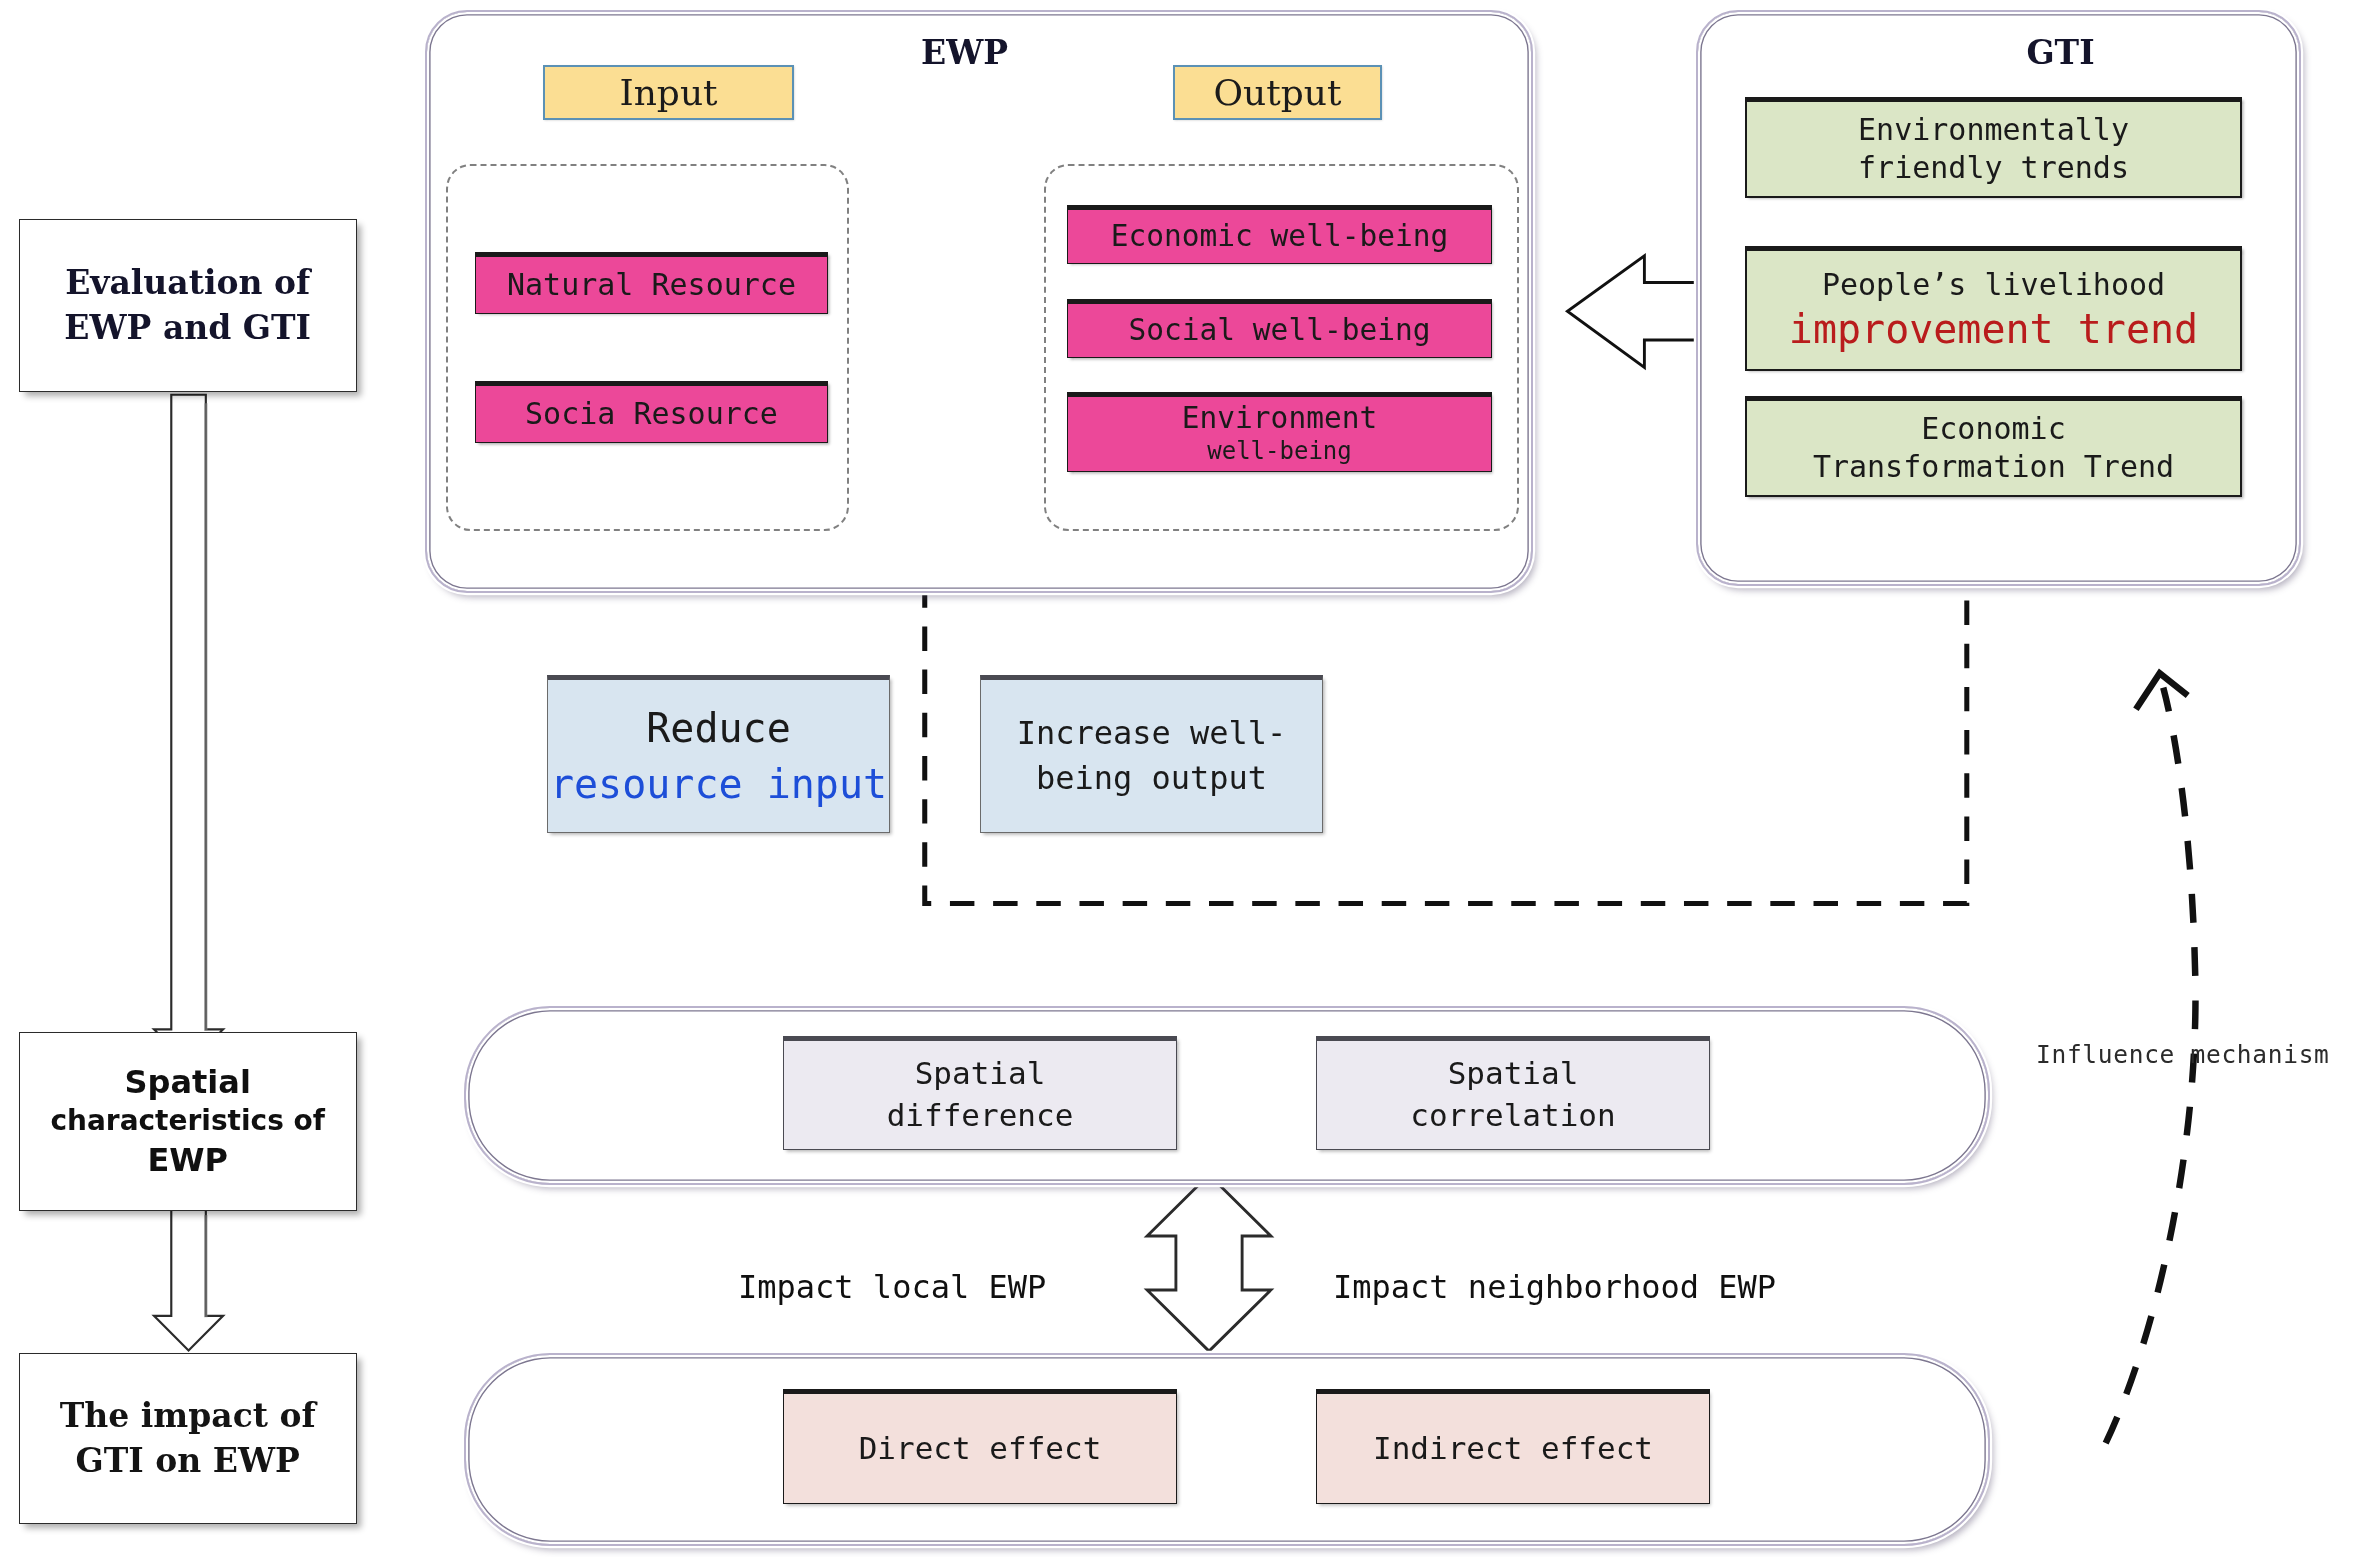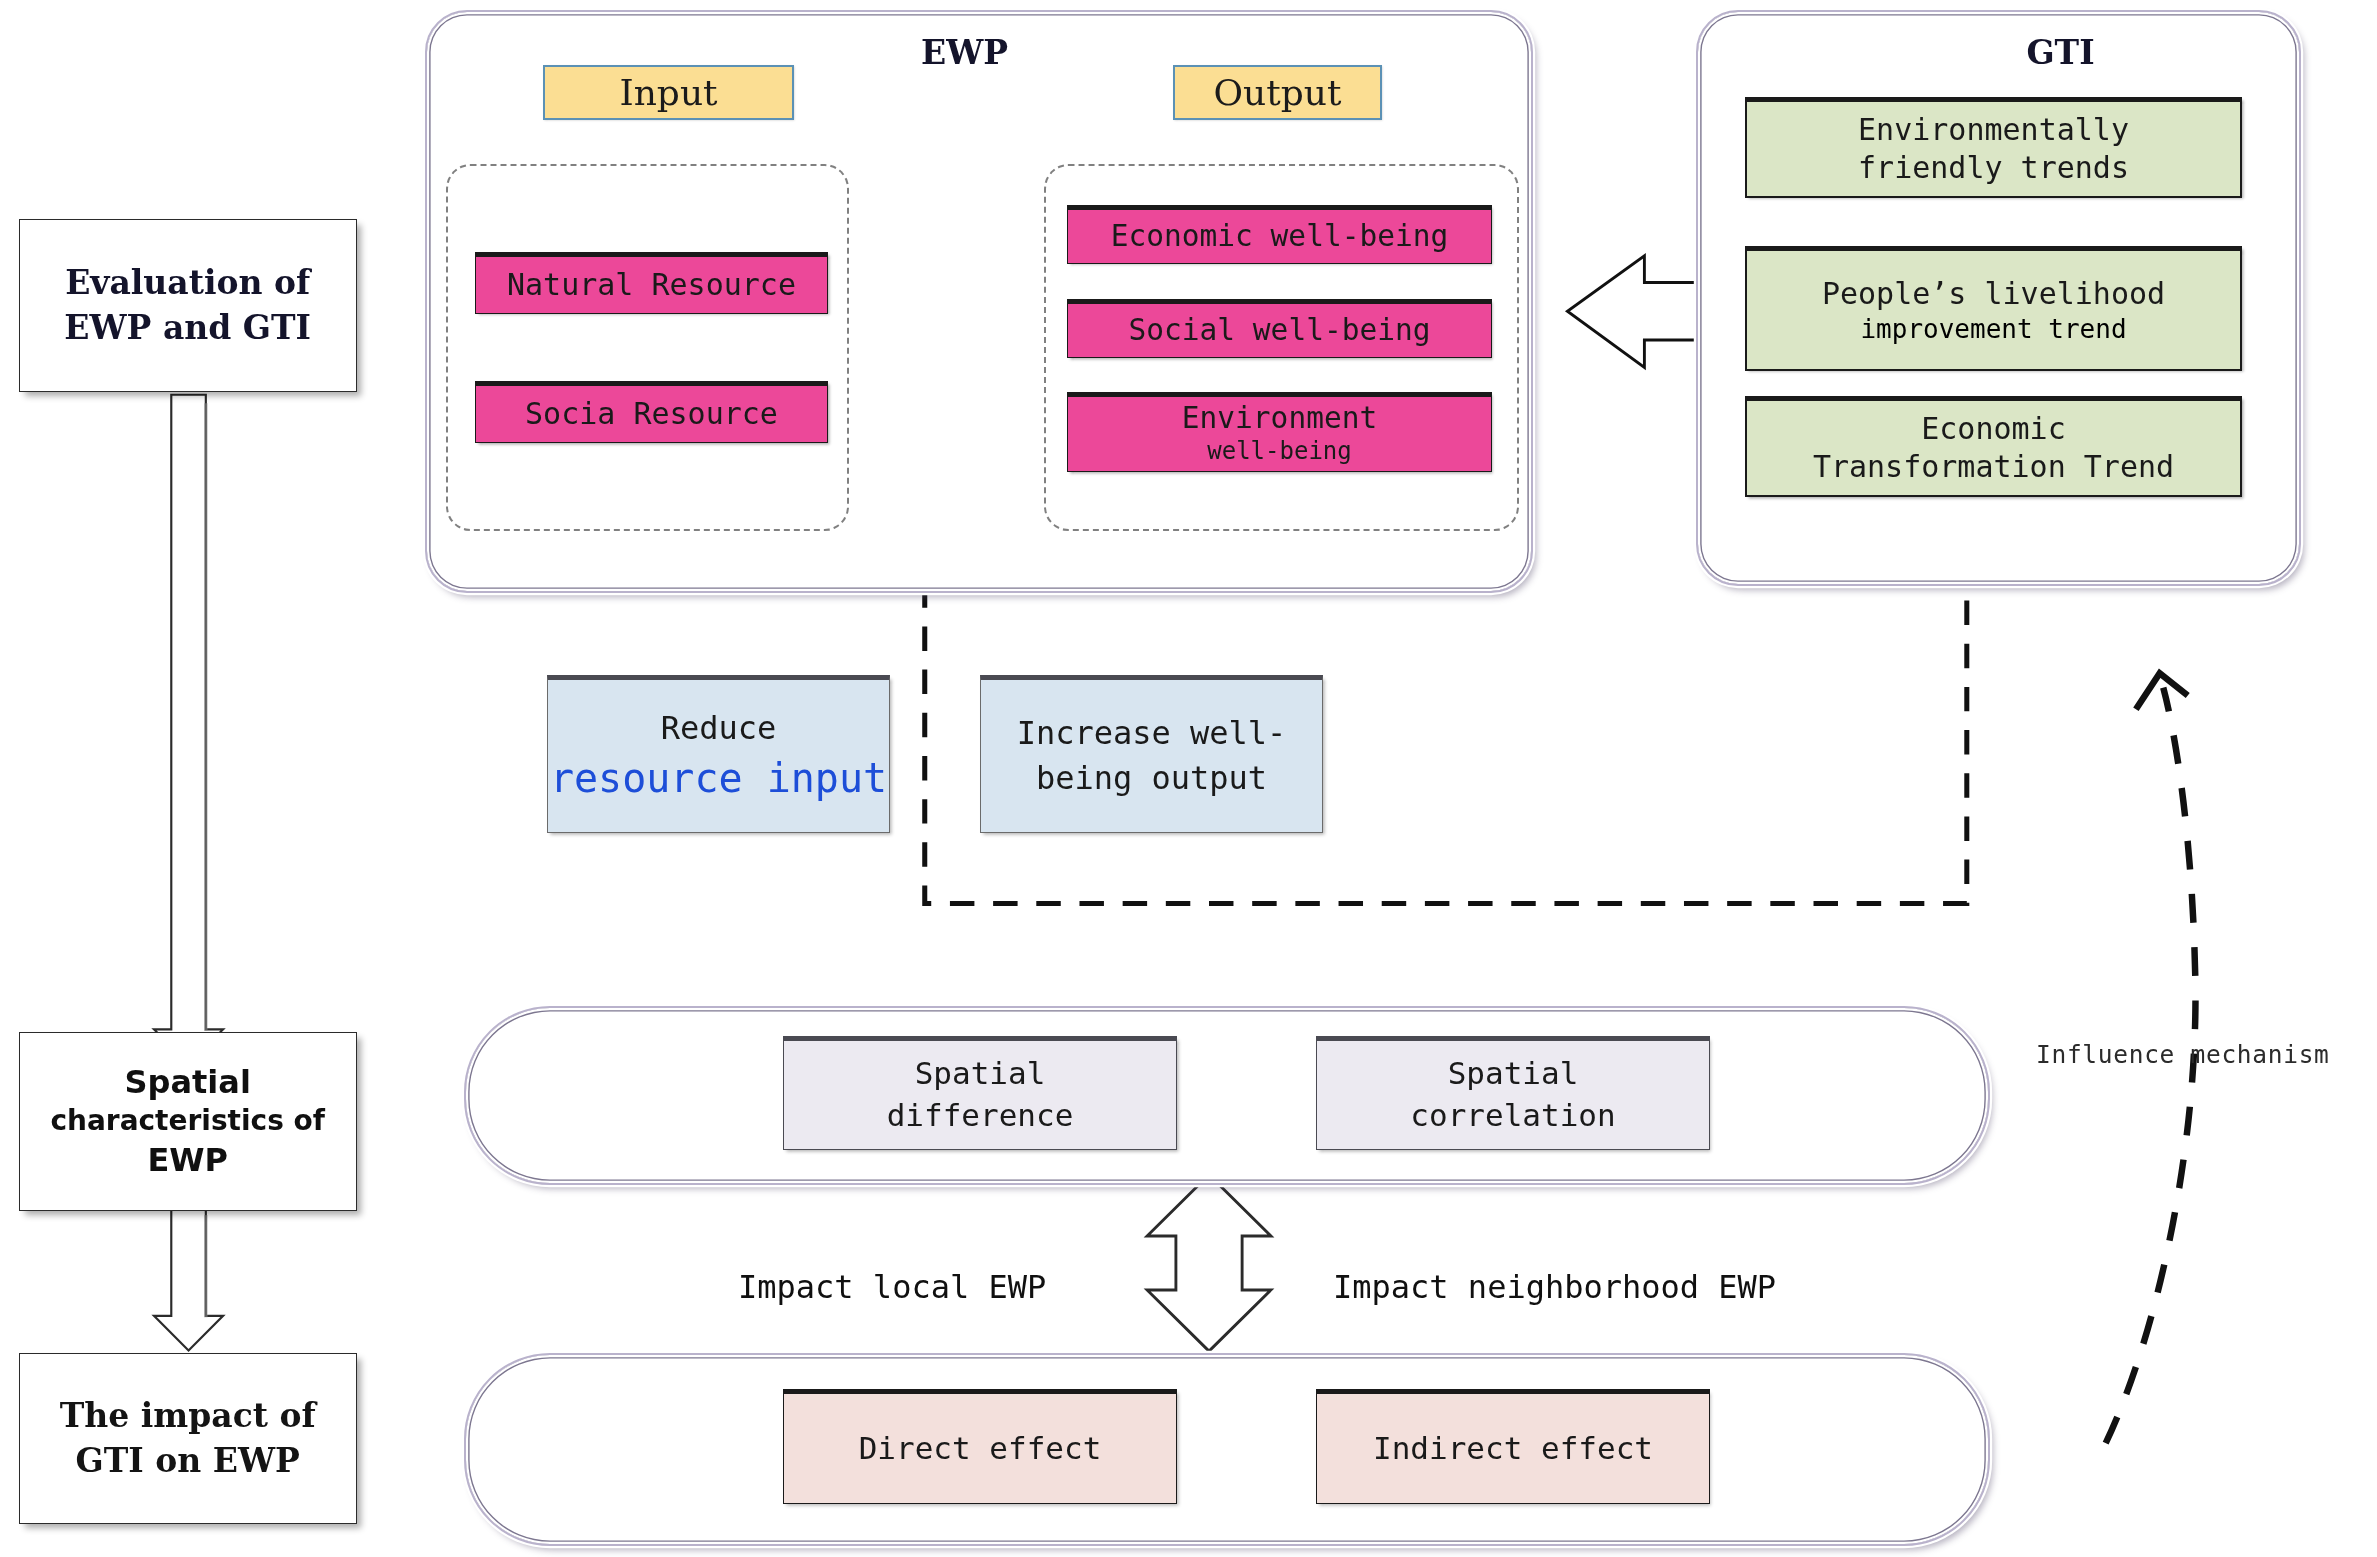--- a/index.html
+++ b/index.html
@@ -145,21 +145,21 @@
 
   <div class="abs green" style="left:1745px;top:97px;width:497px;height:101px;display:flex;flex-direction:column;
               align-items:center;justify-content:center;">
     <span class="mono" style="font-size:30px;color:#1a1a1a;line-height:1.26;">Environmentally</span>
     <span class="mono" style="font-size:30px;color:#1a1a1a;line-height:1.26;">friendly trends</span>
   </div>
 
   <div class="abs green" style="left:1745px;top:246px;width:497px;height:125px;display:flex;flex-direction:column;
               align-items:center;justify-content:center;">
     <span class="mono" style="font-size:30px;color:#1a1a1a;line-height:1.26;">People’s livelihood</span>
-    <span class="mono" style="font-size:26px;color:#000000;line-height:1.26;">improvement trend</span>
+    <span class="mono" style="font-size:40px;color:#b91c1c;line-height:1.26;">improvement trend</span>
   </div>
 
   <div class="abs green" style="left:1745px;top:396px;width:497px;height:101px;display:flex;flex-direction:column;
               align-items:center;justify-content:center;">
     <span class="mono" style="font-size:30px;color:#1a1a1a;line-height:1.26;">Economic</span>
     <span class="mono" style="font-size:30px;color:#1a1a1a;line-height:1.26;">Transformation Trend</span>
   </div>
 
   <div class="abs plainbox" style="left:18.7px;top:219px;width:338px;height:173px;display:flex;flex-direction:column;
               align-items:center;justify-content:center;">
@@ -175,21 +175,21 @@
   </div>
 
   <div class="abs plainbox" style="left:18.7px;top:1353px;width:338px;height:171px;display:flex;flex-direction:column;
               align-items:center;justify-content:center;">
     <span class="serif" style="font-size:33px;font-weight:bold;color:#141414;line-height:1.34;">The impact of</span>
     <span class="serif" style="font-size:33px;font-weight:bold;color:#141414;line-height:1.34;">GTI on EWP</span>
   </div>
 
   <div class="abs blue" style="left:547px;top:675px;width:343px;height:158px;display:flex;flex-direction:column;
               align-items:center;justify-content:center;">
-    <span class="mono" style="font-size:32px;color:#1a1a1a;line-height:1.4;text-align:right;">Reduce</span>
+    <span class="mono" style="font-size:40px;color:#1a1a1a;line-height:1.4;text-align:right;">Reduce</span>
     <span class="mono" style="font-size:40px;color:#1d4ed8;line-height:1.4;">resource input</span>
   </div>
 
   <div class="abs blue" style="left:980px;top:675px;width:343px;height:158px;display:flex;flex-direction:column;
               align-items:center;justify-content:center;">
     <span class="mono" style="font-size:32px;color:#1a1a1a;line-height:1.4;">Increase well-</span>
     <span class="mono" style="font-size:32px;color:#1a1a1a;line-height:1.4;">being output</span>
   </div>
 
   <div class="abs roundbox2" style="left:464px;top:1006px;width:1526px;height:179px;"></div>

